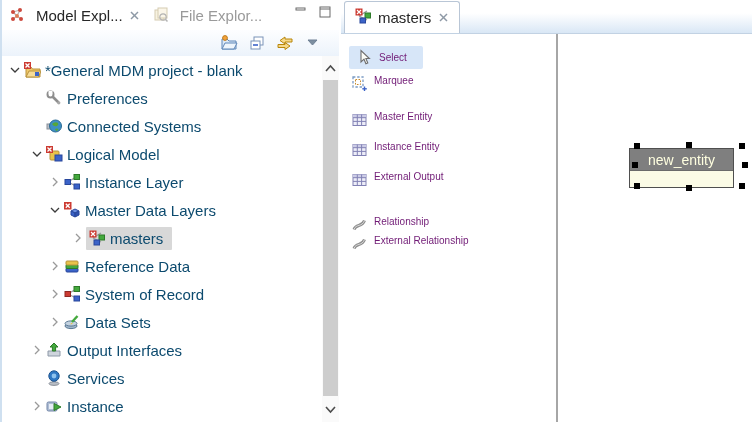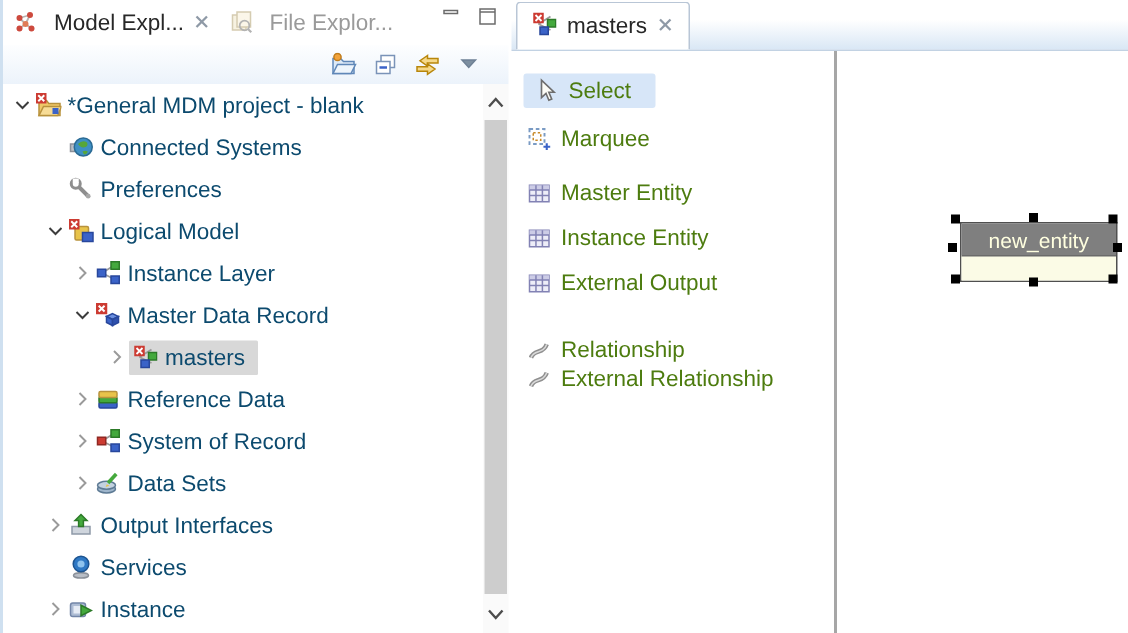--- a/index.html
+++ b/index.html
@@ -34,27 +34,27 @@
 
   
   .editor{position:absolute;left:341px;top:0;width:411px;height:422px;background:#fff}
   .etabs{position:relative;height:33px;background:linear-gradient(#ffffff 40%,#d9e7f5);border-bottom:1px solid #c2d2e3}
   .etab{position:absolute;left:3px;top:1px;height:32px;box-sizing:border-box;display:flex;align-items:center;gap:7px;
         padding:0 10px;background:#fff;border:1px solid #b9c6d6;border-bottom:none;border-radius:3px 3px 0 0;
         font-size:15px;color:#272727}
   .econtent{position:absolute;left:0;top:34px;right:0;bottom:0;background:#fff}
   .splitter{position:absolute;left:215px;top:0;width:2px;bottom:0;background:#a6a6a6}
   .palette{position:absolute;left:0;top:0;width:215px;bottom:0}
-  .prow{position:absolute;left:0;height:26px;display:flex;align-items:flex-end;font-size:15px;color:#4d7c0f;padding-left:8px}
+  .prow{position:absolute;left:0;height:26px;display:flex;align-items:flex-start;font-size:10px;color:#701a75;padding-left:8px}
   .prow .picon{width:20px;height:17px;display:flex;align-items:center;justify-content:center;margin-right:5px}
   .pal-hl{display:flex;align-items:center;background:#d7e6f8;border-radius:2px;padding:3px 16px 3px 5px}
   .pal-hl .picon{margin-right:5px}
 
   
-  .node{position:absolute;left:299px;top:114px;width:105px;box-sizing:border-box;border:1px solid #4f4f4f}
+  .node{position:absolute;left:288px;top:114px;width:105px;box-sizing:border-box;border:1px solid #4f4f4f}
   .node-header{height:21px;background:#7f7f7f;color:#ffffe0;font-size:14px;display:flex;align-items:center;justify-content:center}
   .node-body{height:16px;background:#fbfbe6;border-top:1px solid #6a6a6a}
   .handle{position:absolute;width:6px;height:6px;background:#000}
 </style>
 </head>
 <body>
 
 <div class="panel-left">
 
   <div class="vtabs">
@@ -156,40 +156,40 @@
             <path d="M1.5 1.5 L5.5 5.5 M5.5 1.5 L1.5 5.5" stroke="#fff" stroke-width="1.3"></path>
           </svg>
       </span>
       <span class="tlabel">*General MDM project - blank</span>
     </div>
 
     <div class="trow l1">
       <span class="chev"></span>
       <span class="ticon">
         <svg width="16" height="16">
+            <circle cx="4.5" cy="4.5" r="3" fill="none" stroke="#8e8e8e" stroke-width="2"></circle>
+            <rect x="2.5" y="1" width="4" height="3" fill="#fff"></rect>
+            <line x1="6.5" y1="6.5" x2="12.5" y2="12.5" stroke="#8e8e8e" stroke-width="2.6"></line>
+            <circle cx="12.8" cy="12.8" r="1.6" fill="#a8a8a8"></circle>
+          </svg>
+      </span>
+      <span class="tlabel">Preferences</span>
+    </div>
+
+    <div class="trow l1">
+      <span class="chev"></span>
+      <span class="ticon">
+        <svg width="16" height="16">
             <rect x="1" y="6" width="5" height="5" fill="#b9bec6" stroke="#8a9099"></rect>
             <circle cx="9.5" cy="8" r="6" fill="#3e8fc4" stroke="#2a6a94"></circle>
             <path d="M6 6 q3-3 6-1 q1 2-1 3 q-3 1-5-2 Z" fill="#57a639"></path>
             <path d="M9 11 q2-1 3.5 0 q-0.5 2-2.5 2 Z" fill="#57a639"></path>
           </svg>
       </span>
       <span class="tlabel">Connected Systems</span>
-    </div>
-
-    <div class="trow l1">
-      <span class="chev"></span>
-      <span class="ticon">
-        <svg width="16" height="16">
-            <circle cx="4.5" cy="4.5" r="3" fill="none" stroke="#8e8e8e" stroke-width="2"></circle>
-            <rect x="2.5" y="1" width="4" height="3" fill="#fff"></rect>
-            <line x1="6.5" y1="6.5" x2="12.5" y2="12.5" stroke="#8e8e8e" stroke-width="2.6"></line>
-            <circle cx="12.8" cy="12.8" r="1.6" fill="#a8a8a8"></circle>
-          </svg>
-      </span>
-      <span class="tlabel">Preferences</span>
     </div>
 
     <div class="trow l1">
       <span class="chev">
           <svg width="14" height="14">
             <path d="M3 5 L7 9 L11 5" fill="none" stroke="#3c3c3c" stroke-width="1.3"></path>
           </svg>
         </span>
       <span class="ticon">
         <svg width="17" height="16">
@@ -230,21 +230,21 @@
         </span>
       <span class="ticon">
         <svg width="16" height="16">
             <path d="M7 9 l4-2 4 2 -4 2 Z" fill="#6b8fe0" stroke="#28479c"></path>
             <path d="M7 9 v4 l4 2 v-4 Z" fill="#3b63c8" stroke="#28479c"></path>
             <path d="M15 9 v4 l-4 2 v-4 Z" fill="#2f51ae" stroke="#28479c"></path>
             <rect x="0" y="0" width="7.5" height="7.5" fill="#cc3b32"></rect>
             <path d="M1.8 1.8 L5.7 5.7 M5.7 1.8 L1.8 5.7" stroke="#fff" stroke-width="1.3"></path>
           </svg>
       </span>
-      <span class="tlabel">Master Data Record</span>
+      <span class="tlabel">Master Data Layers</span>
     </div>
 
     <div class="trow l3">
       <span class="chev">
           <svg width="14" height="14">
             <path d="M5 3 L9 7 L5 11" fill="none" stroke="#9a9a9a" stroke-width="1.3"></path>
           </svg>
         </span>
       <span class="hl-gray">
         <span class="ticon">

